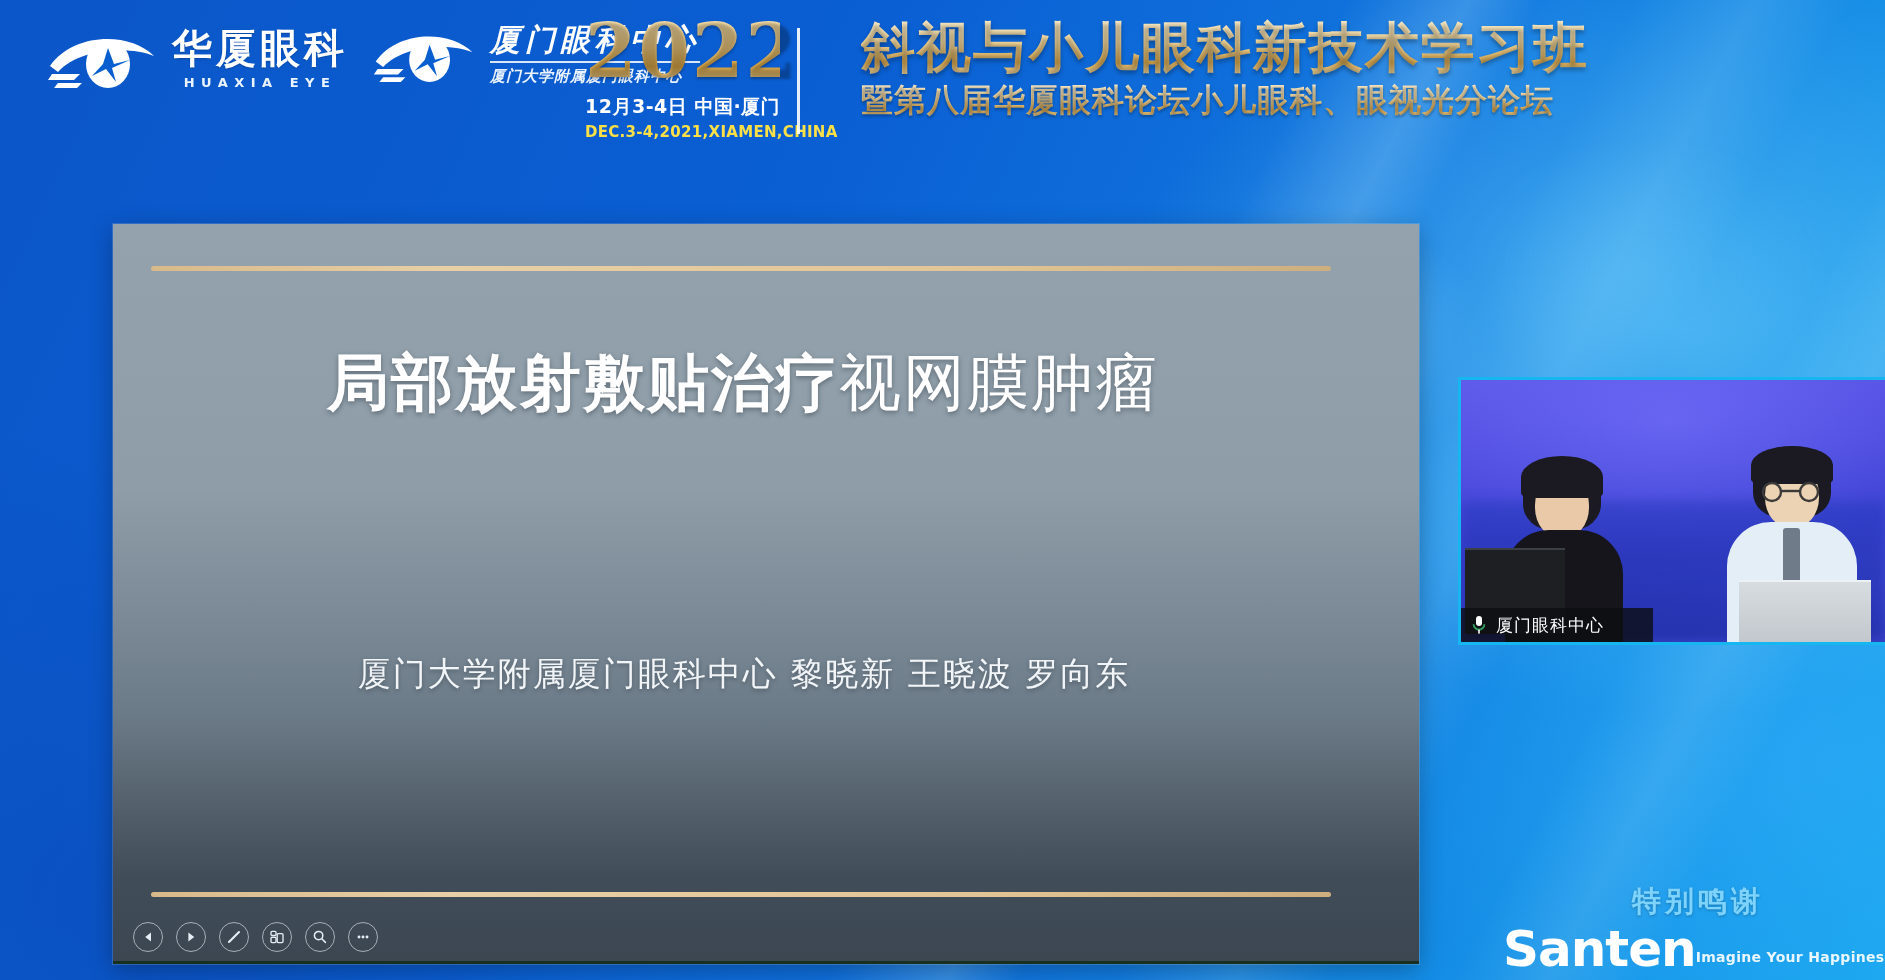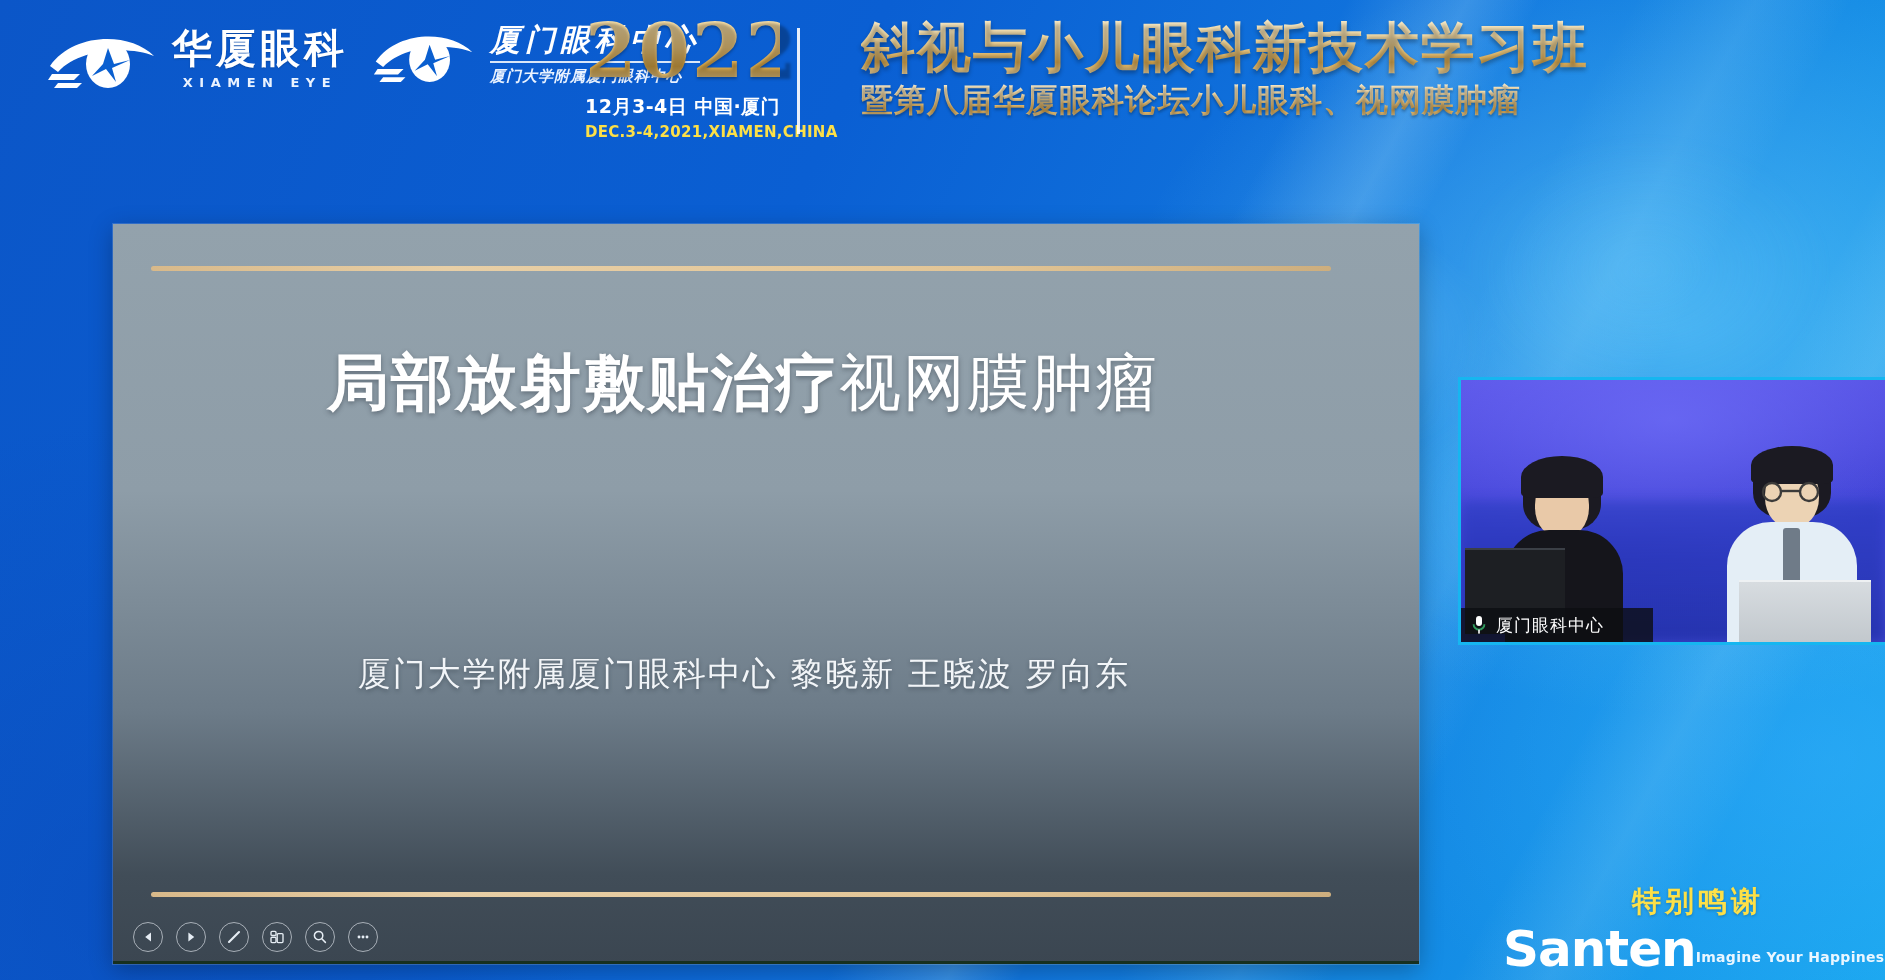--- a/index.html
+++ b/index.html
@@ -196,21 +196,21 @@
     background:rgba(12,14,18,.80);
   }
   #video-name{ color:#fff; font-size:17px; letter-spacing:1px; white-space:nowrap; }
   #mic-icon{ width:16px; height:20px; flex:none; }
 
   
   #sponsor{
     position:absolute; right:22px; bottom:8px; z-index:8; text-align:center; width:330px;
   }
   #sponsor-thanks{
-    color:#fde047; font-size:29px; font-weight:700; letter-spacing:4px;
+    color:#7dd3fc; font-size:29px; font-weight:700; letter-spacing:4px;
     text-shadow:0 1px 3px rgba(0,0,0,.25); margin-bottom:4px;
   }
   #sponsor-logo-row{ display:flex; align-items:flex-end; justify-content:center; }
   #sponsor-name{
     color:#fff; font-size:50px; font-weight:700; letter-spacing:-1px; line-height:.92;
     font-family:"DejaVu Sans","Liberation Sans",sans-serif;
   }
   #sponsor-tag{
     color:#eaf6ff; font-size:14px; font-weight:700; letter-spacing:.3px; padding-bottom:7px;
     white-space:nowrap;
@@ -232,21 +232,21 @@
         <svg viewBox="0 0 112 66">
           <path d="M4 40 C28 6 84 6 108 30 C84 20 34 22 12 46 Z" fill="#ffffff"></path>
           <path d="M6 48 L34 48 L28 54 L2 54 Z" fill="#ffffff"></path>
           <path d="M12 57 L36 57 L31 62 L8 62 Z" fill="#ffffff"></path>
           <ellipse cx="62" cy="38" rx="22" ry="24" fill="#ffffff"></ellipse>
           <path d="M62 22 L68 38 L84 34 L66 42 L70 56 L60 43 L46 50 L57 38 Z" fill="#0a5fd0"></path>
         </svg>
       </div>
       <div class="brand-stack">
         <div class="brand-cn">华厦眼科</div>
-        <div class="brand-en">XIAMEN EYE</div>
+        <div class="brand-en">HUAXIA EYE</div>
       </div>
     </div>
 
     <div class="brand-row" id="brand-xmec">
       <div class="eye-mark small">
         <svg viewBox="0 0 112 66">
           <path d="M4 40 C28 6 84 6 108 30 C84 20 34 22 12 46 Z" fill="#ffffff"></path>
           <path d="M6 48 L34 48 L28 54 L2 54 Z" fill="#ffffff"></path>
           <path d="M12 57 L36 57 L31 62 L8 62 Z" fill="#ffffff"></path>
           <ellipse cx="62" cy="38" rx="22" ry="24" fill="#ffffff"></ellipse>
@@ -263,21 +263,21 @@
     <div id="year-block">
       <div id="year-num">2022</div>
       <div id="year-date-cn">12月3-4日 中国·厦门</div>
       <div id="year-date-en">DEC.3-4,2021,XIAMEN,CHINA</div>
     </div>
 
     <div id="banner-divider"></div>
 
     <div id="title-block">
       <div id="banner-title">斜视与小儿眼科新技术学习班</div>
-      <div id="banner-subtitle">暨第八届华厦眼科论坛小儿眼科、视网膜肿瘤</div>
+      <div id="banner-subtitle">暨第八届华厦眼科论坛小儿眼科、眼视光分论坛</div>
     </div>
   </div>
 
   <div id="slide">
     <div class="slide-rule" id="rule-top"></div>
     <div class="slide-rule" id="rule-bottom"></div>
 
     <div id="slide-subtitle">厦门大学附属厦门眼科中心 黎晓新 王晓波 罗向东</div>
 
     <div id="slide-title"><span class="bold">局部放射敷贴治疗</span><span class="light">视网膜肿瘤</span></div>

